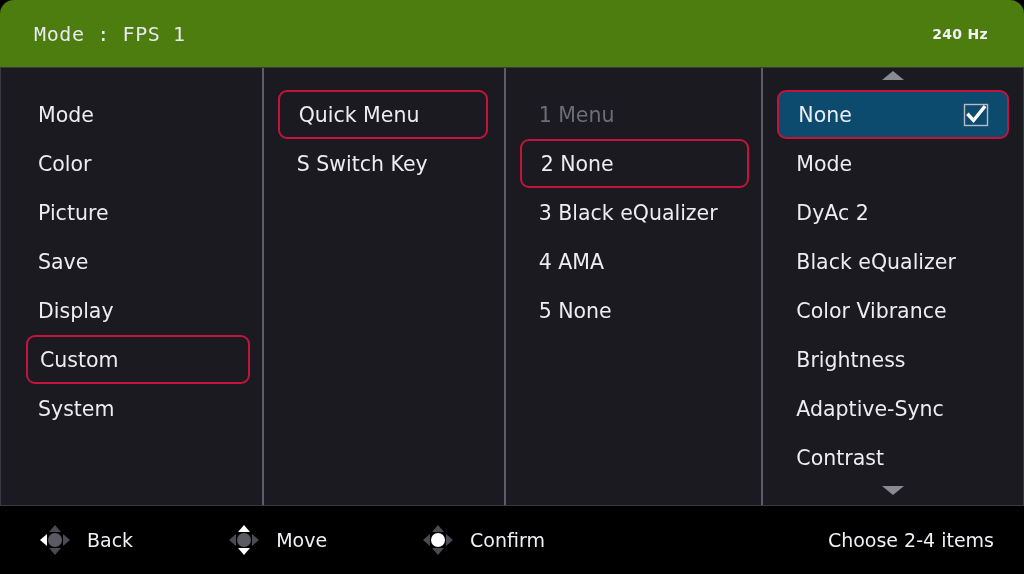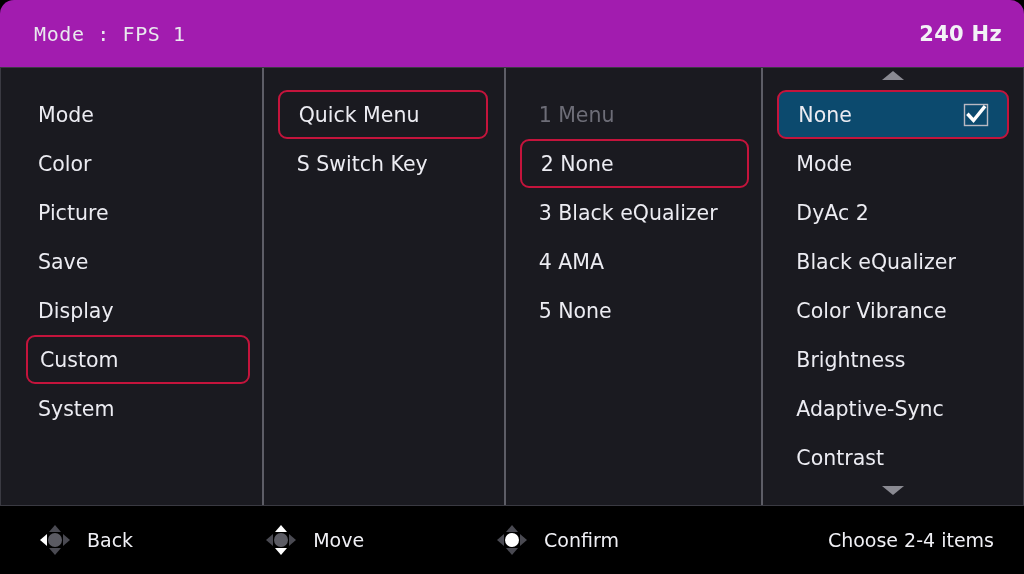--- a/index.html
+++ b/index.html
@@ -14,38 +14,38 @@
     width: 1024px; height: 574px;
     background: #000;
     display: flex; flex-direction: column;
   }
 
   
   .osd-header {
     position: relative;
     height: 68px;
     flex: 0 0 68px;
-    background: #a21caf;
+    background: #4d7c0f;
     border-radius: 14px 14px 0 0;
     display: flex; align-items: center;
-    padding: 0 22px 0 34px;
+    padding: 0 36px 0 34px;
     border-bottom: 1px solid #3a3a42;
     justify-content: space-between;
   }
   .mode-label {
     color: #e9e9ee;
     font-size: 20px;
     letter-spacing: 0.6px;
     font-family: "DejaVu Sans Mono", "Liberation Mono", monospace;
     white-space: pre;
   }
   .refresh-rate {
     margin-left: auto;
     color: #f2f2f6;
-    font-size: 21px;
+    font-size: 14px;
     font-weight: 700;
     letter-spacing: 0.3px;
   }
 
   
   .osd-body {
     position: relative;
     flex: 1 1 auto;
     background: #1a1a20;
     display: flex;
@@ -121,21 +121,20 @@
   }
 
   
   .osd-footer {
     flex: 0 0 68px;
     height: 68px;
     background: #000;
     border-radius: 0 0 14px 14px;
     display: flex; align-items: center;
     padding: 0 30px 0 40px;
-    gap: 37px;
   }
   .hint {
     display: flex; align-items: center;
     margin-right: 96px;
   }
   .hint:nth-of-type(3) { margin-right: 0; align-items: center; }
   .hint-label {
     color: #f0f0f5;
     font-size: 19px;
     margin-left: 17px;

